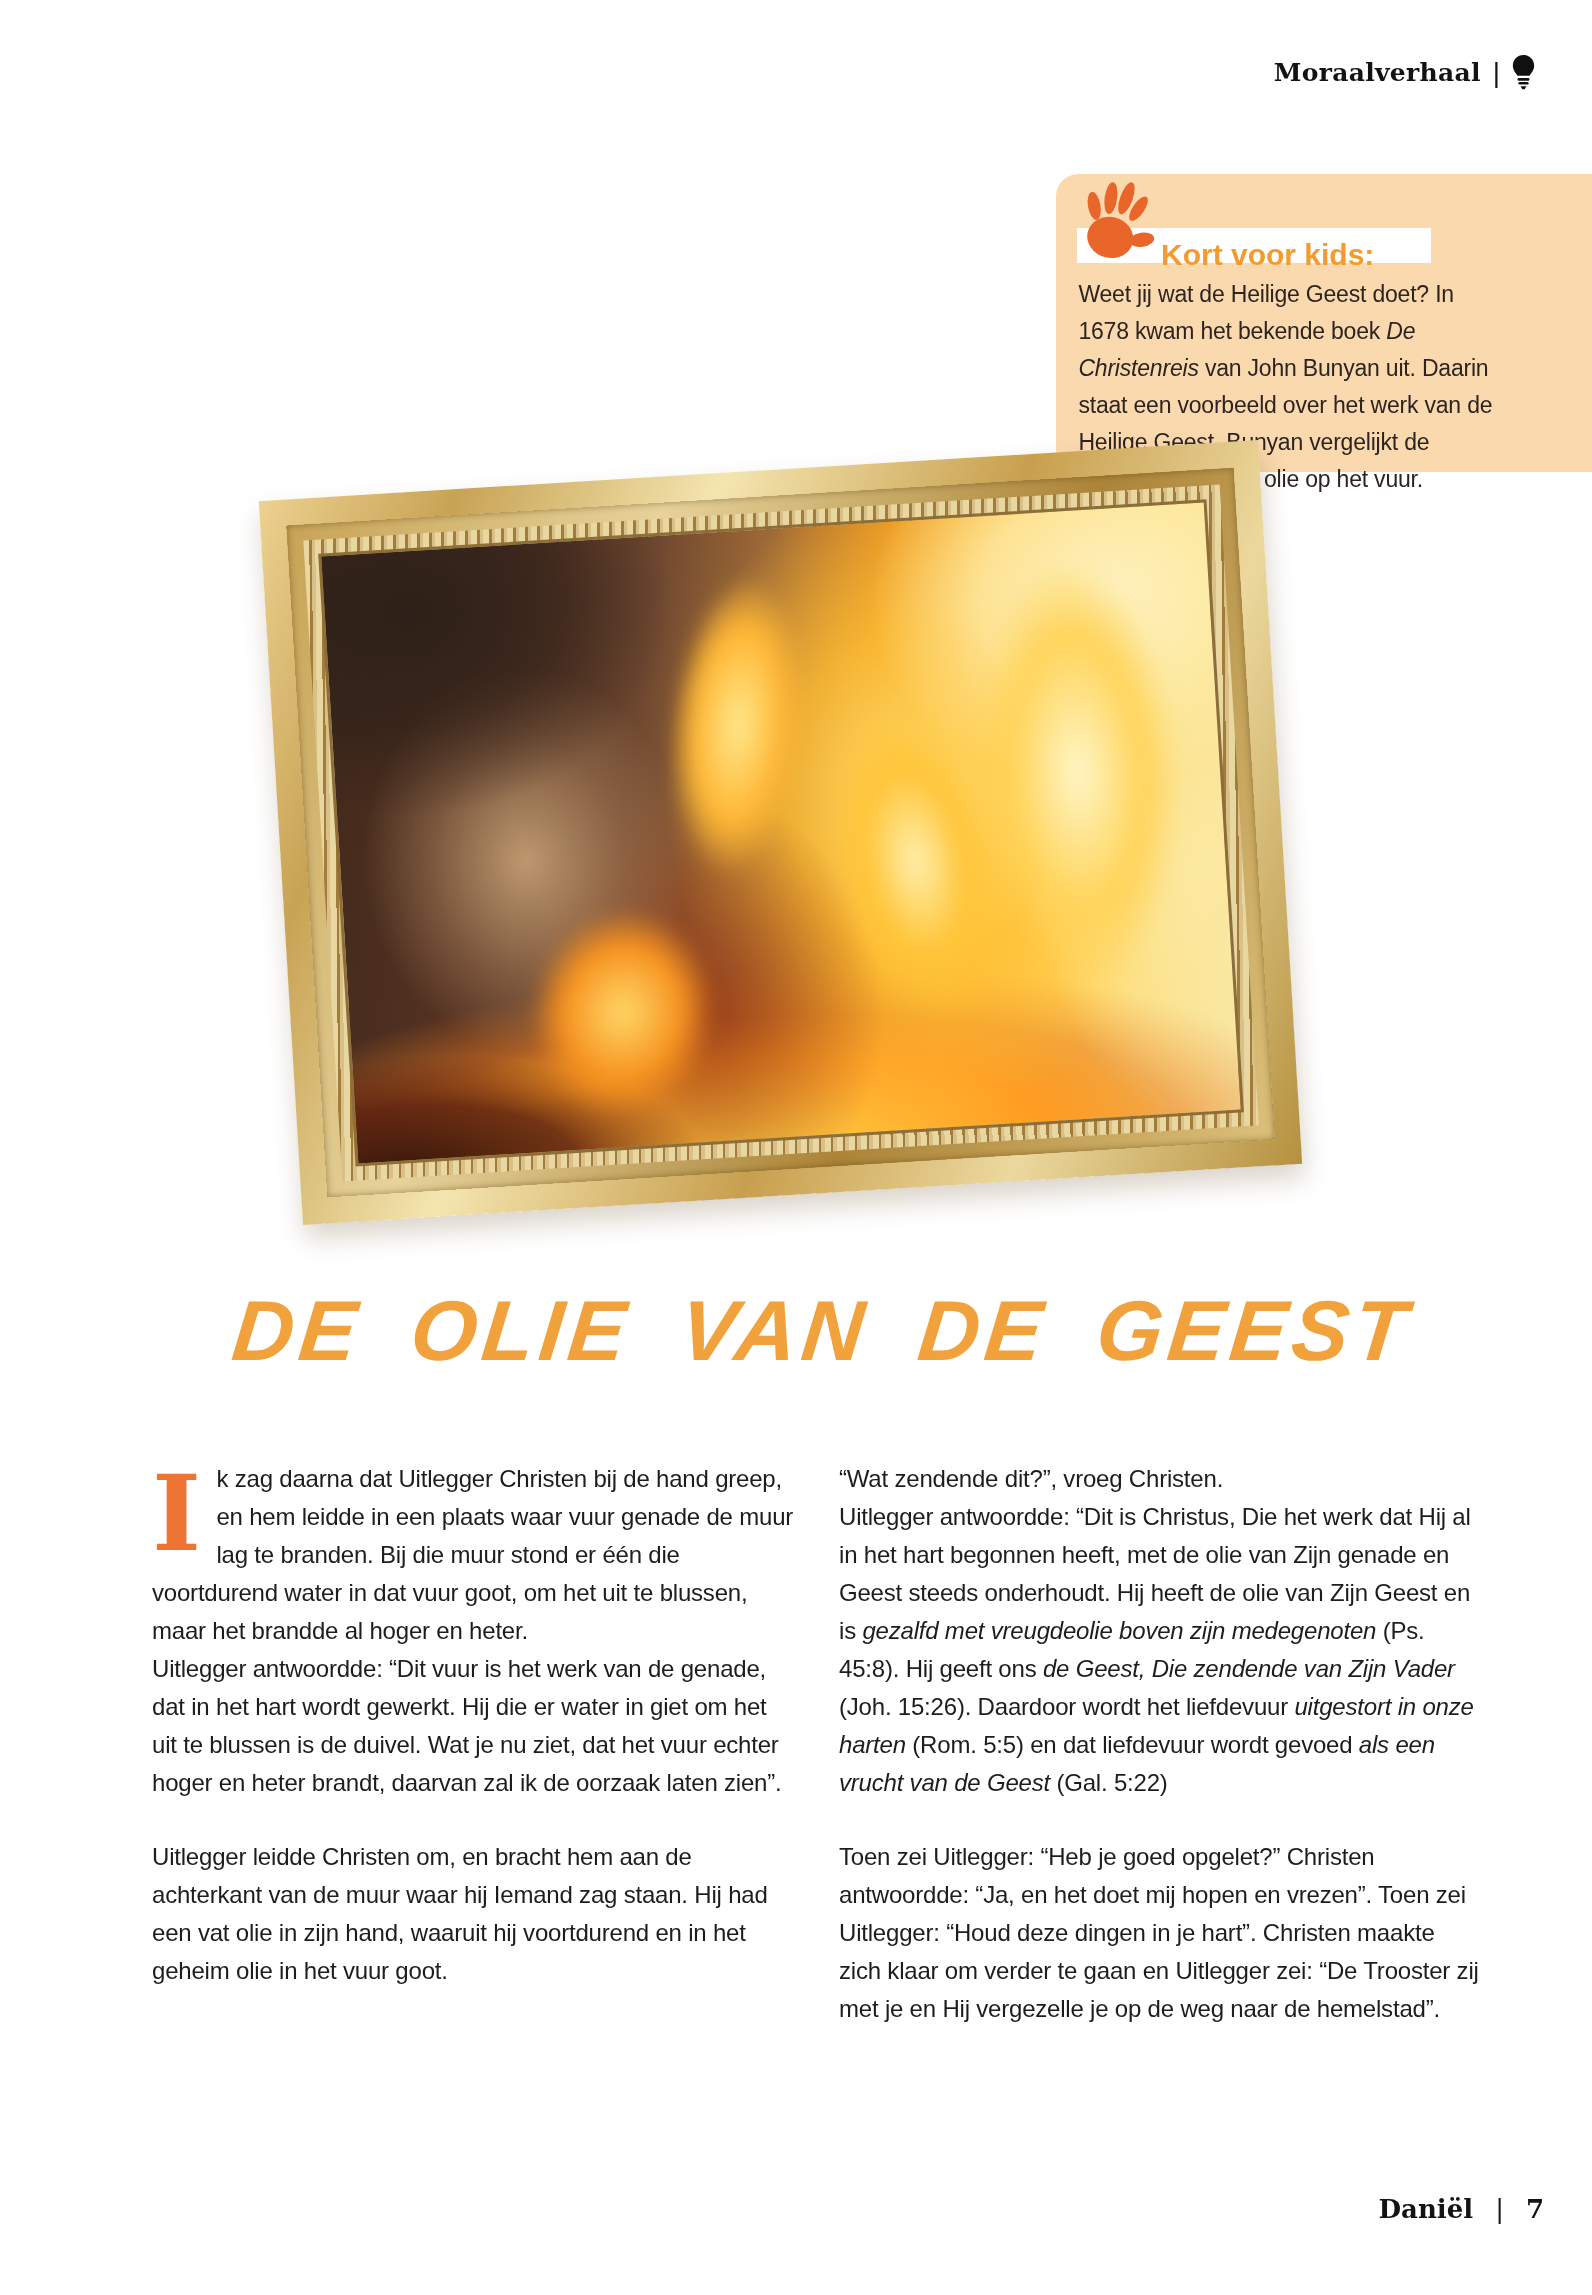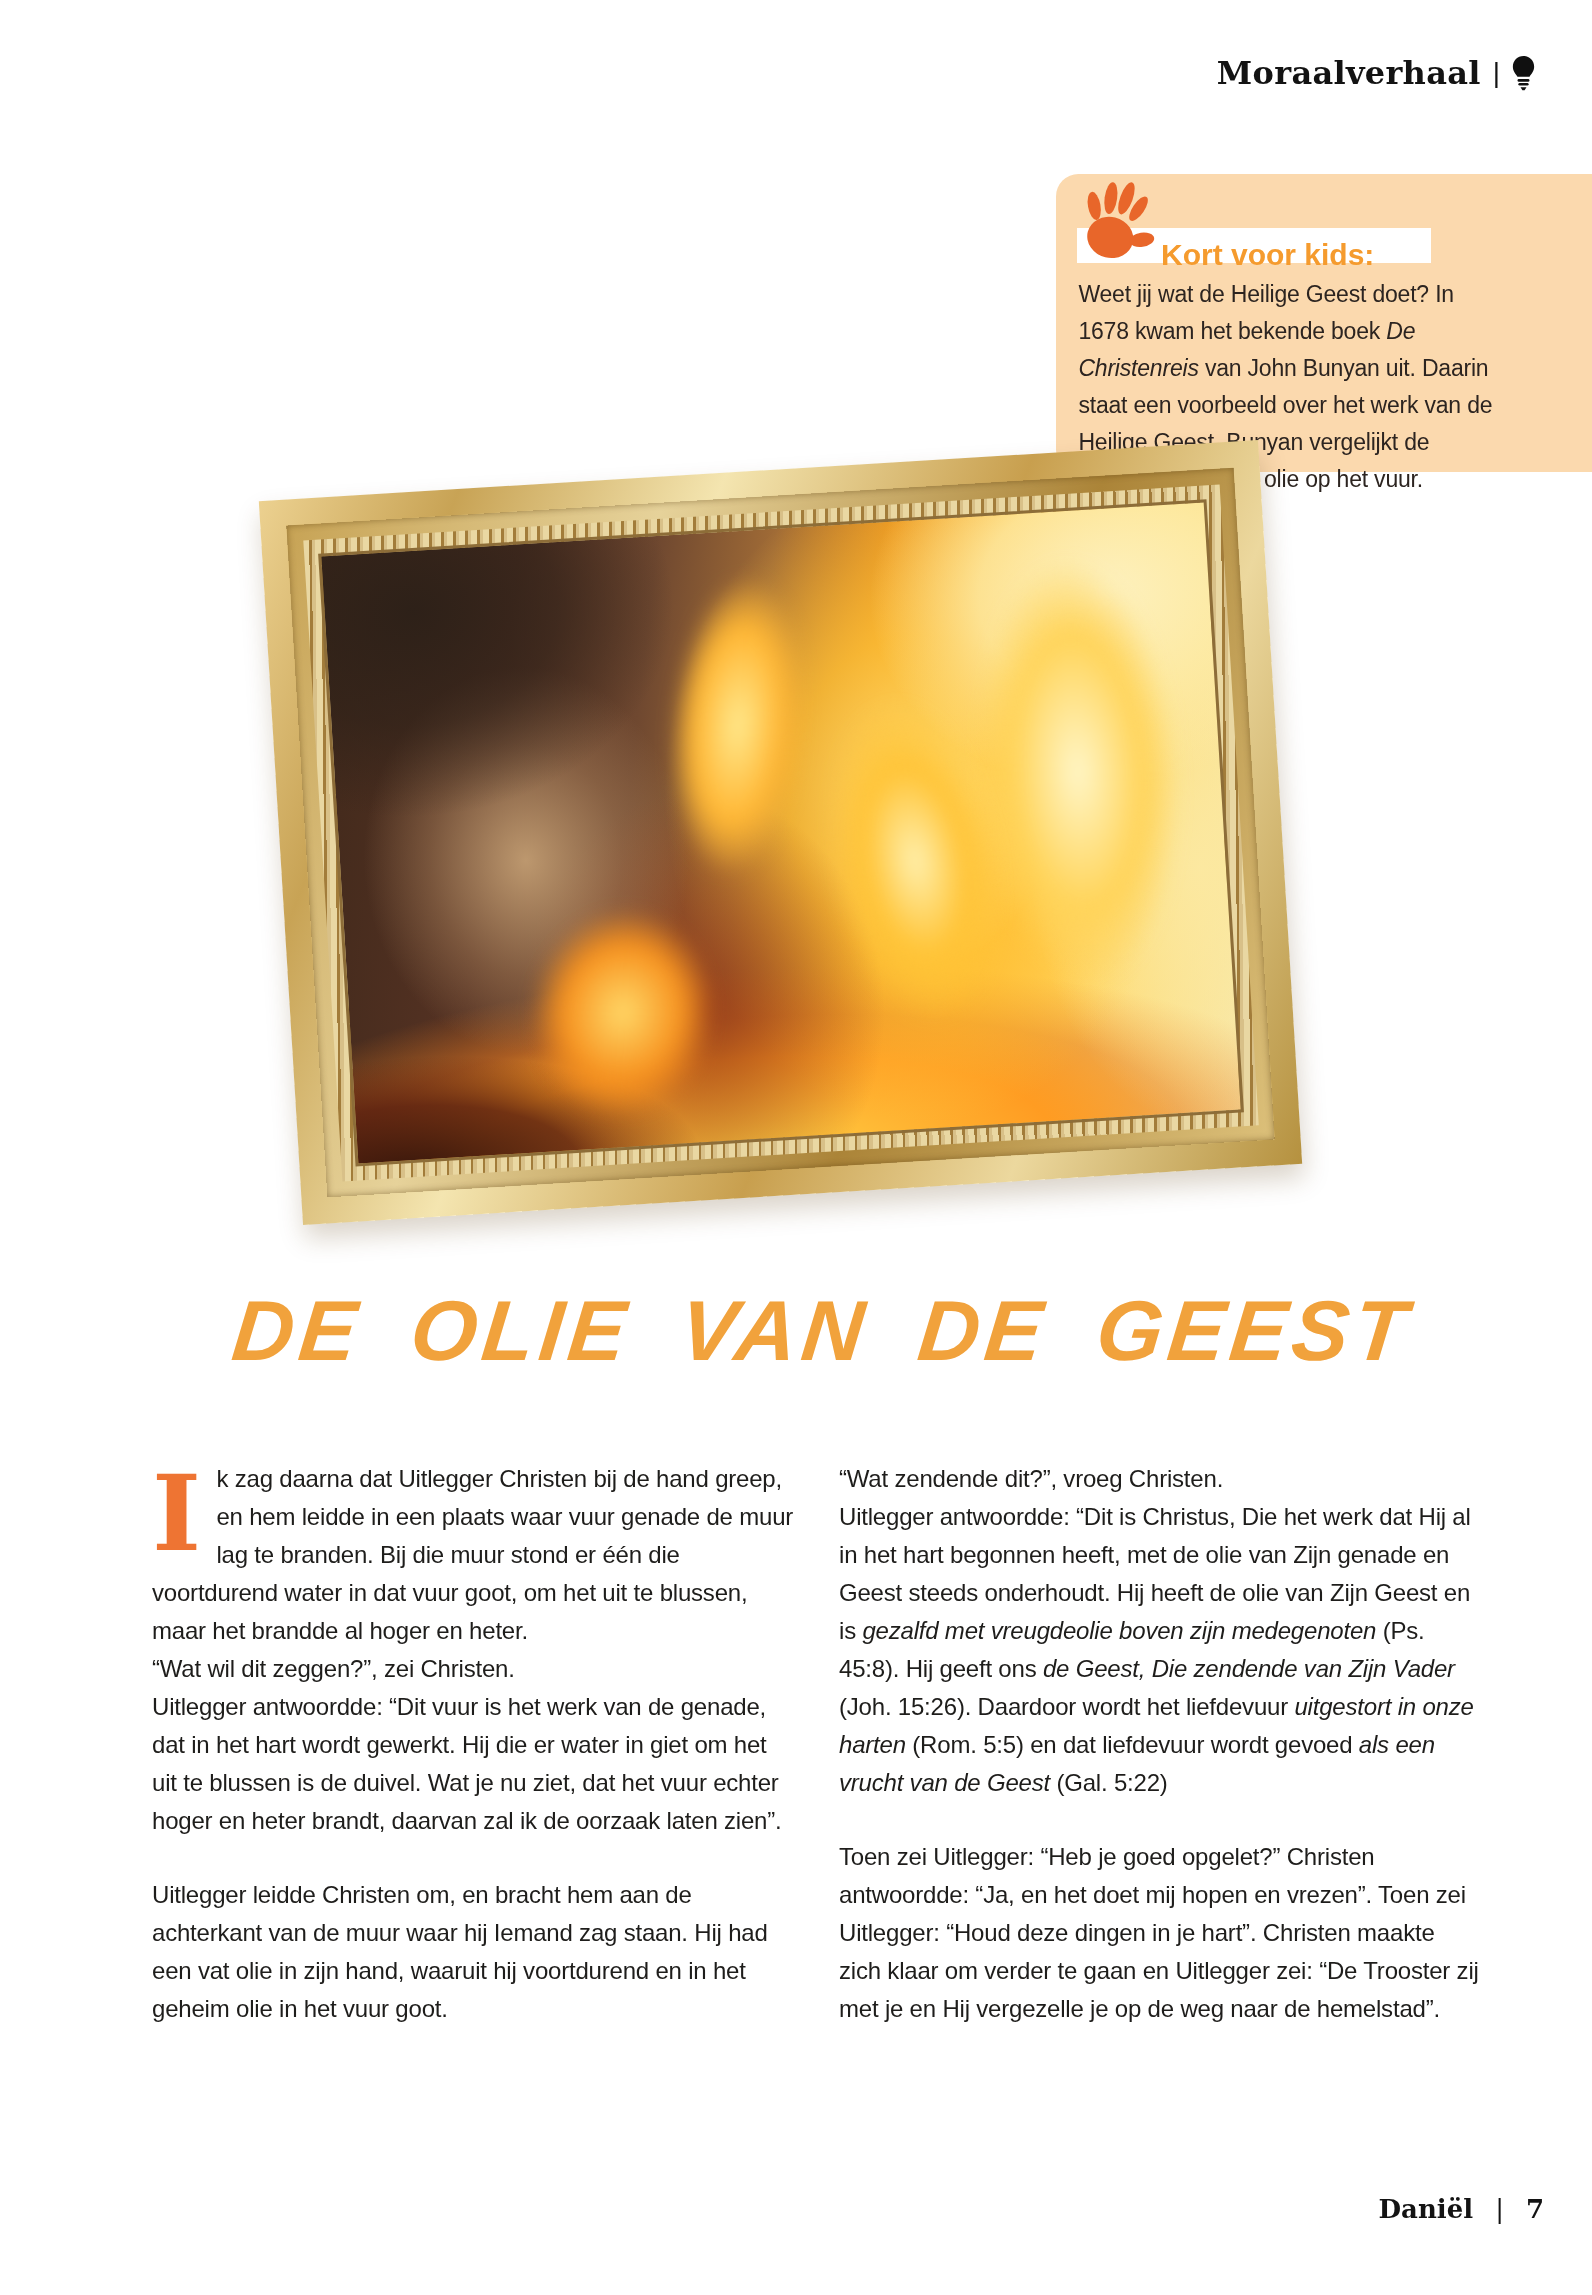--- a/index.html
+++ b/index.html
@@ -1,21 +1,21 @@
 <!DOCTYPE html>
 <html style="font-size:14px"><head>
 <meta charset="utf-8">
 <style>
   html,body{margin:0;padding:0;background:#ffffff;}
   .page{position:relative;width:1592px;height:2295px;background:#ffffff;overflow:hidden;
         font-family:"Liberation Sans",sans-serif;color:#1e1d1b;}
 
   
   .header{position:absolute;top:54px;right:57px;display:flex;align-items:center;gap:12px;}
-  .header .label{font-family:"DejaVu Serif",serif;font-weight:700;font-size:32px;color:#131313;letter-spacing:0.3px;}
+  .header .label{font-family:"DejaVu Serif",serif;font-weight:700;font-size:25px;color:#131313;letter-spacing:0.3px;}
   .header .sep{font-size:28px;font-weight:400;color:#131313;}
   .bulb{width:23px;height:37px;display:block;}
 
   
   .kids-box{position:absolute;top:174px;left:1056px;right:0;height:298px;background:#fbd9ae;
             border-radius:22.4px 0 0 22.4px;z-index:1;}
   .kids-band{position:absolute;left:21px;top:54px;width:354px;height:35px;background:#ffffff;}
   .kids-title{position:absolute;left:105px;top:64px;font-family:Liberation Sans, sans-serif;font-weight:700;
               font-size:30px;color:#f59b2e;white-space:nowrap;}
   .hand{position:absolute;left:14px;top:1.7px;width:90px;height:98px;}
@@ -117,21 +117,20 @@
         </div>
       </div>
     </div>
   </div>
 
   <div class="script-title">DE OLIE VAN DE GEEST</div>
 
   <div class="columns">
     <div class="col">
       <p><span class="dropcap">I</span><span><span>k zag daarna dat Uitlegger Christen bij de hand greep, en hem leidde in een plaats waar vuur genade de muur lag te branden. Bij die muur stond er één die voortdurend water in dat vuur goot, om het uit te blussen, maar het brandde al hoger en heter.</span></span></p>
-      <p><span>“Wat wil dit zeggen?”, zei Christen.</span></p>
       <p><span>Uitlegger antwoordde: “Dit vuur is het werk van de genade, dat in het hart wordt gewerkt. Hij die er water in giet om het uit te blussen is de duivel. Wat je nu ziet, dat het vuur echter hoger en heter brandt, daarvan zal ik de oorzaak laten zien”.</span></p>
       <p class="gap"><span>Uitlegger leidde Christen om, en bracht hem aan de achterkant van de muur waar hij Iemand zag staan. Hij had een vat olie in zijn hand, waaruit hij voortdurend en in het geheim olie in het vuur goot.</span></p>
     </div>
     <div class="col">
       <p><span>“Wat zendende dit?”, vroeg Christen.</span></p>
       <p><span>Uitlegger antwoordde: “Dit is Christus, Die het werk dat Hij al in het hart begonnen heeft, met de olie van Zijn genade en Geest steeds onderhoudt. Hij heeft de olie van Zijn Geest en is </span><em>gezalfd met vreugdeolie boven zijn medegenoten</em><span> (Ps. 45:8). Hij geeft ons </span><em>de Geest, Die zendende van Zijn Vader</em><span> (Joh. 15:26). Daardoor wordt het liefdevuur </span><em>uitgestort in onze harten</em><span> (Rom. 5:5) en dat liefdevuur wordt gevoed </span><em>als een vrucht van de Geest</em><span> (Gal. 5:22)</span></p>
       <p class="gap"><span>Toen zei Uitlegger: “Heb je goed opgelet?” Christen antwoordde: “Ja, en het doet mij hopen en vrezen”. Toen zei Uitlegger: “Houd deze dingen in je hart”. Christen maakte zich klaar om verder te gaan en Uitlegger zei: “De Trooster zij met je en Hij vergezelle je op de weg naar de hemelstad”.</span></p>
     </div>
   </div>
 

